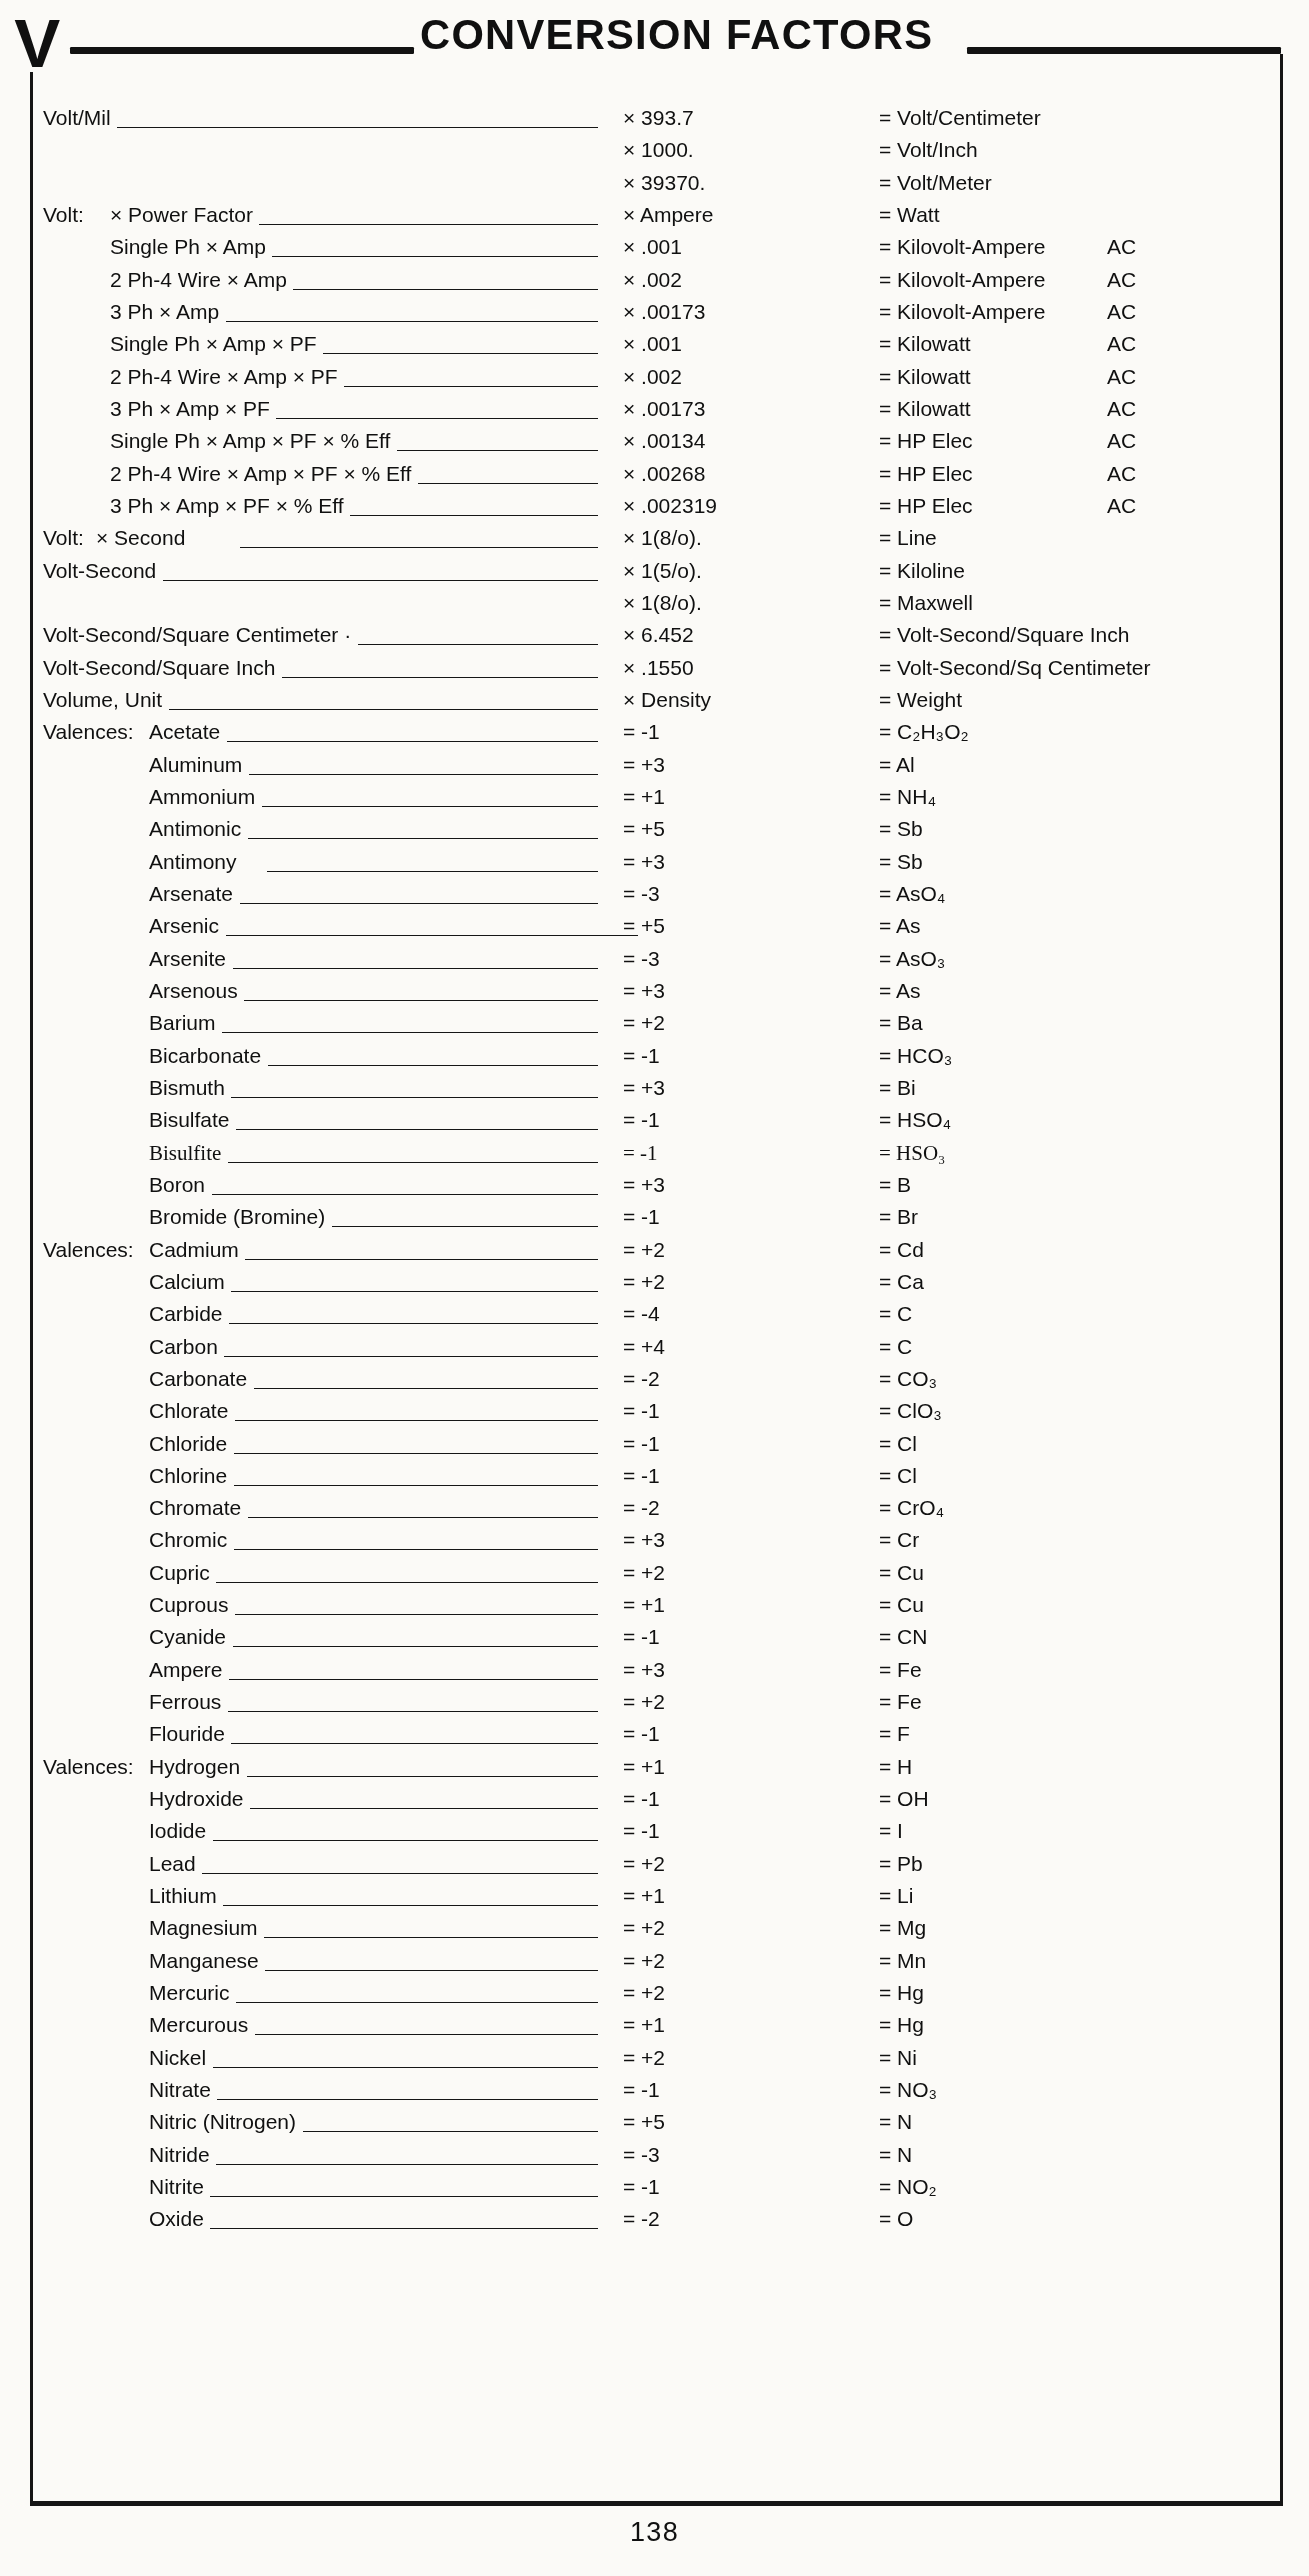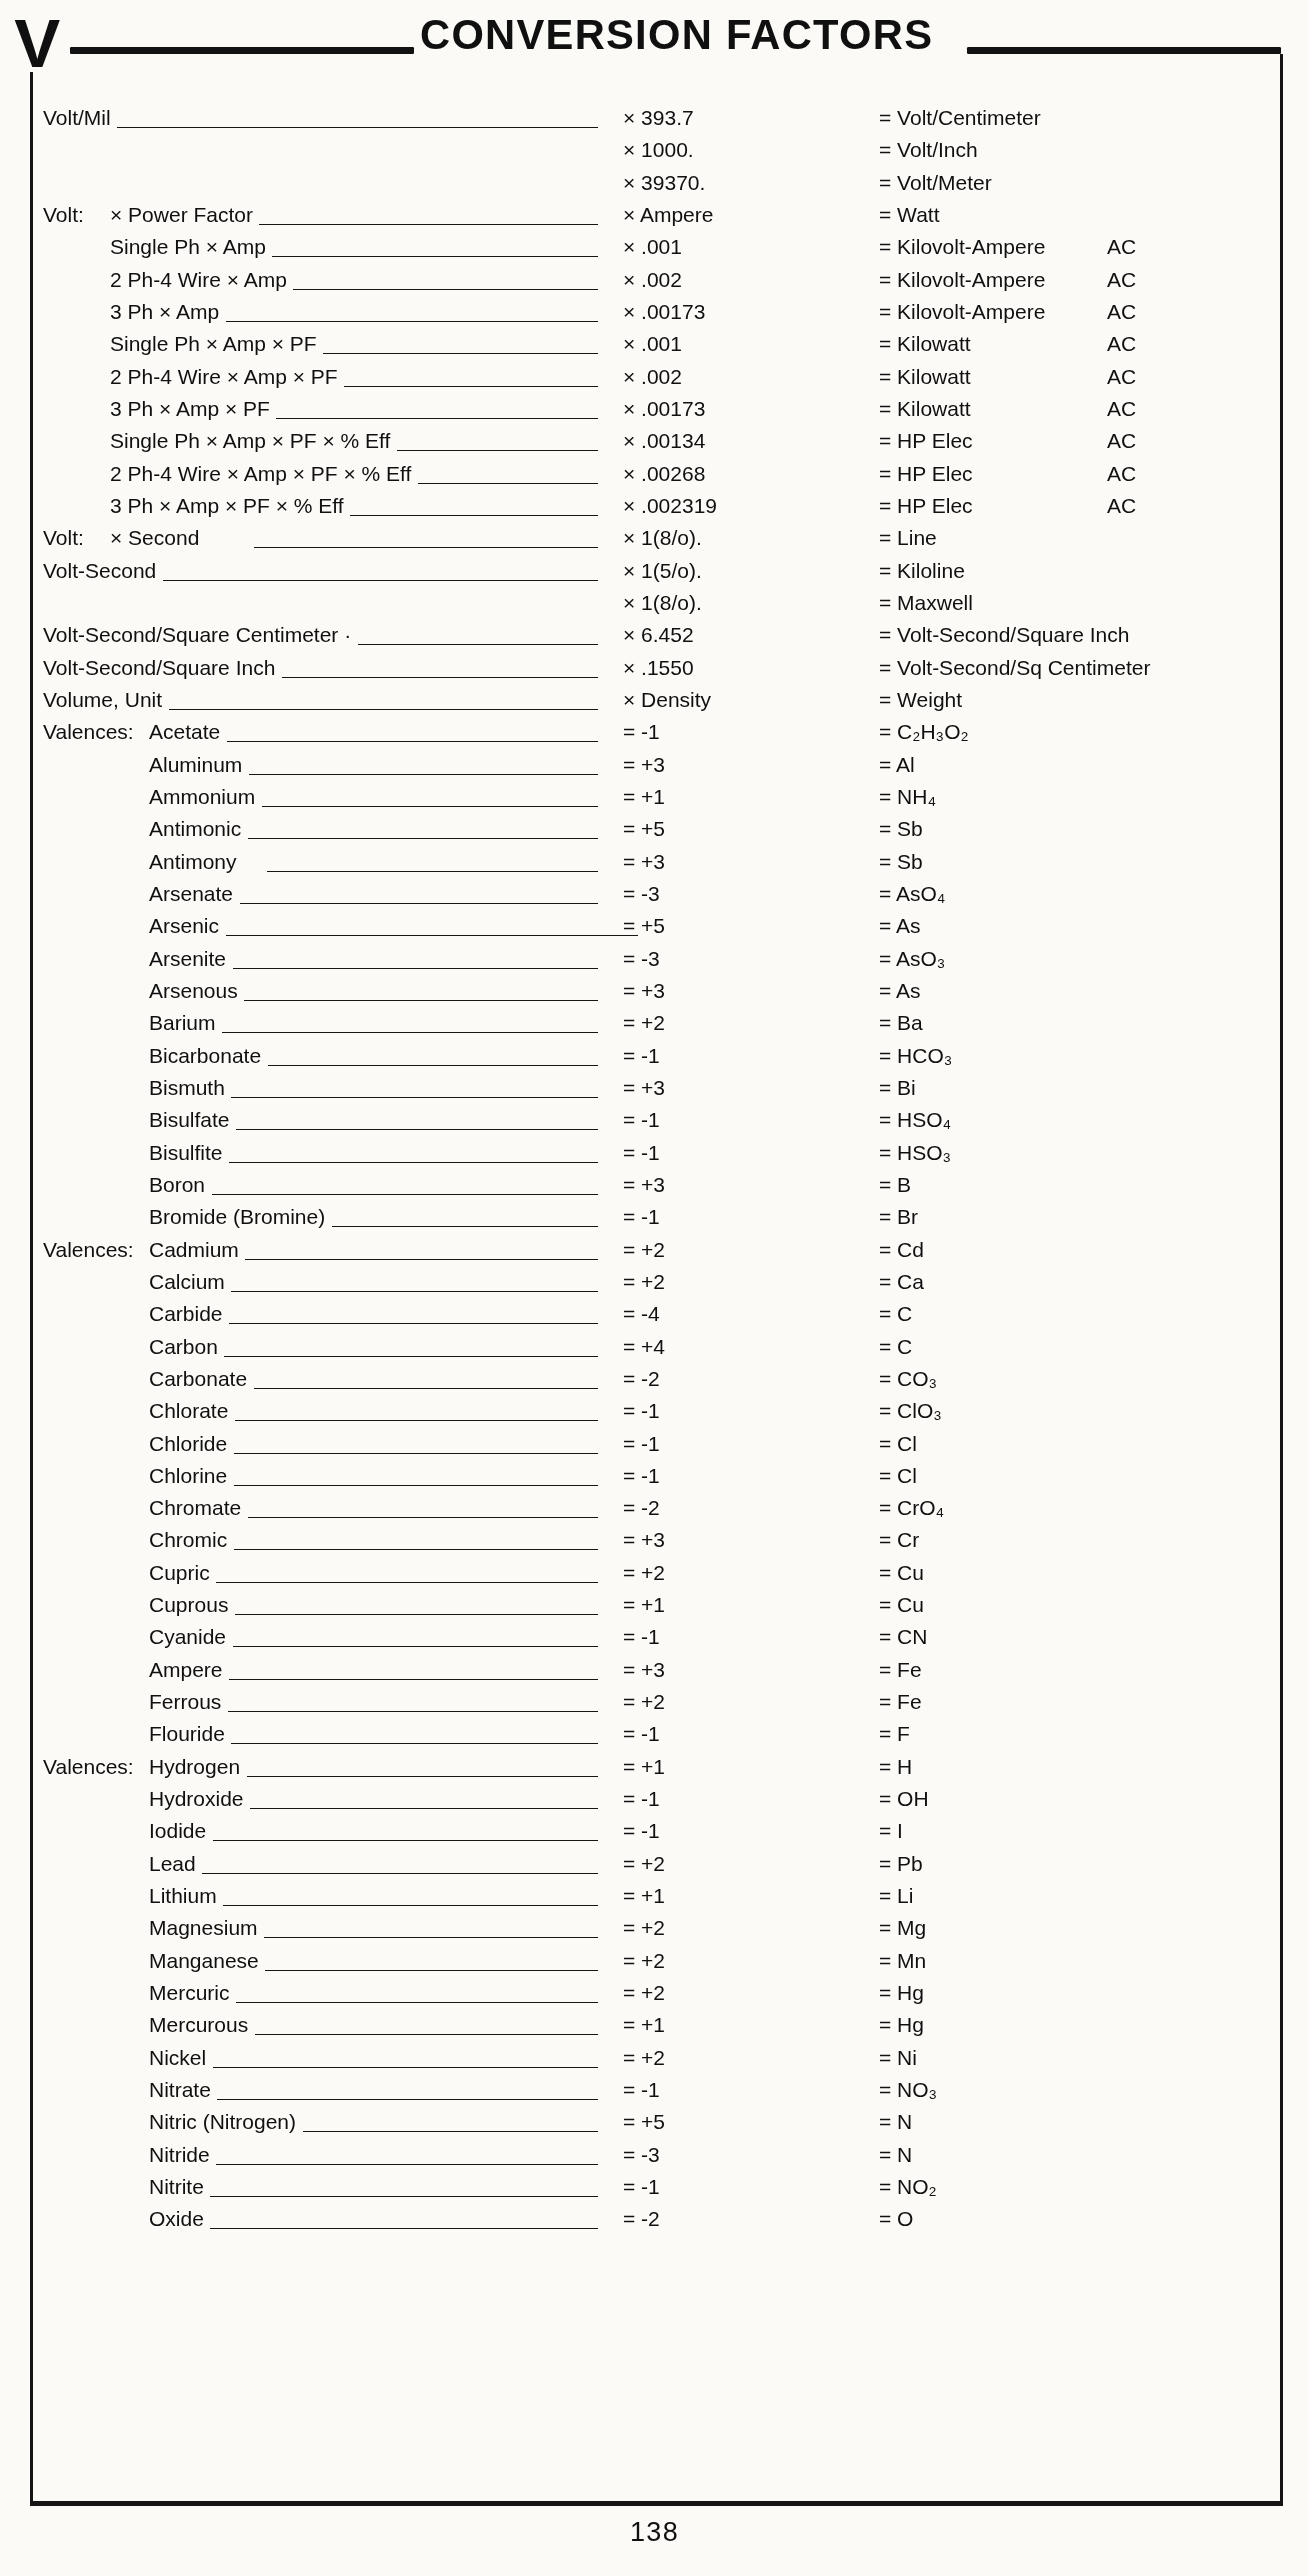--- a/index.html
+++ b/index.html
@@ -178,21 +178,21 @@
         <span class="labelwrap" style="left: 110px;">
           <span class="label">3 Ph × Amp × PF × % Eff</span>
           <span class="leader"></span>
         </span>
         <span class="op">× .002319</span>
         <span class="res">= HP Elec</span>
         <span class="ac">AC</span>
       </div>
       <div class="row" style="top: 420px;">
         <span class="pre">Volt:</span>
-        <span class="labelwrap" style="left: 110px; gap: 48px;">
+        <span class="labelwrap" style="left: 96px; gap: 48px;">
           <span class="label">× Second</span>
           <span class="leader"></span>
         </span>
         <span class="op">× 1(8/o).</span>
         <span class="res">= Line</span>
       </div>
       <div class="row" style="top: 453px;">
         <span class="labelwrap" style="left: 43px;">
           <span class="label">Volt-Second</span>
           <span class="leader"></span>
@@ -326,21 +326,21 @@
         <span class="res">= Bi</span>
       </div>
       <div class="row" style="top: 1002px;">
         <span class="labelwrap" style="left: 149px;">
           <span class="label">Bisulfate</span>
           <span class="leader"></span>
         </span>
         <span class="op">= -1</span>
         <span class="res">= HSO₄</span>
       </div>
-      <div class="row" style="top: 1035px;">
+      <div class="row" style="top: 1035px; font-family: Liberation Serif, serif;">
         <span class="labelwrap" style="left: 149px;">
           <span class="label">Bisulfite</span>
           <span class="leader"></span>
         </span>
         <span class="op">= -1</span>
         <span class="res">= HSO₃</span>
       </div>
       <div class="row" style="top: 1067px;">
         <span class="labelwrap" style="left: 149px;">
           <span class="label">Boron</span>

